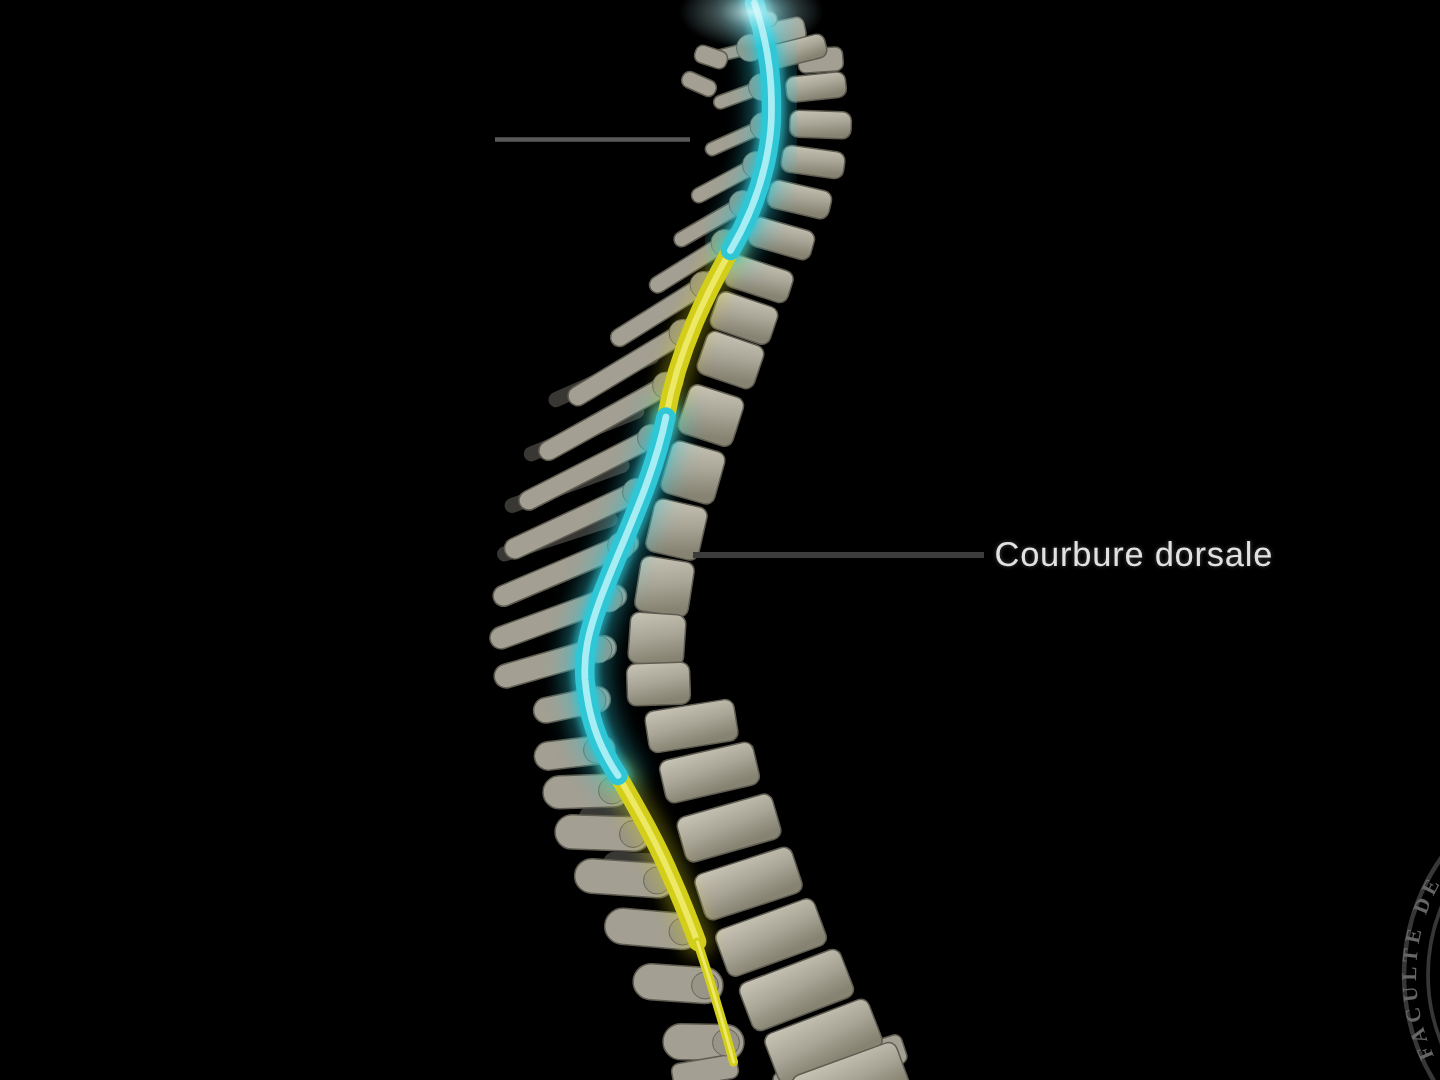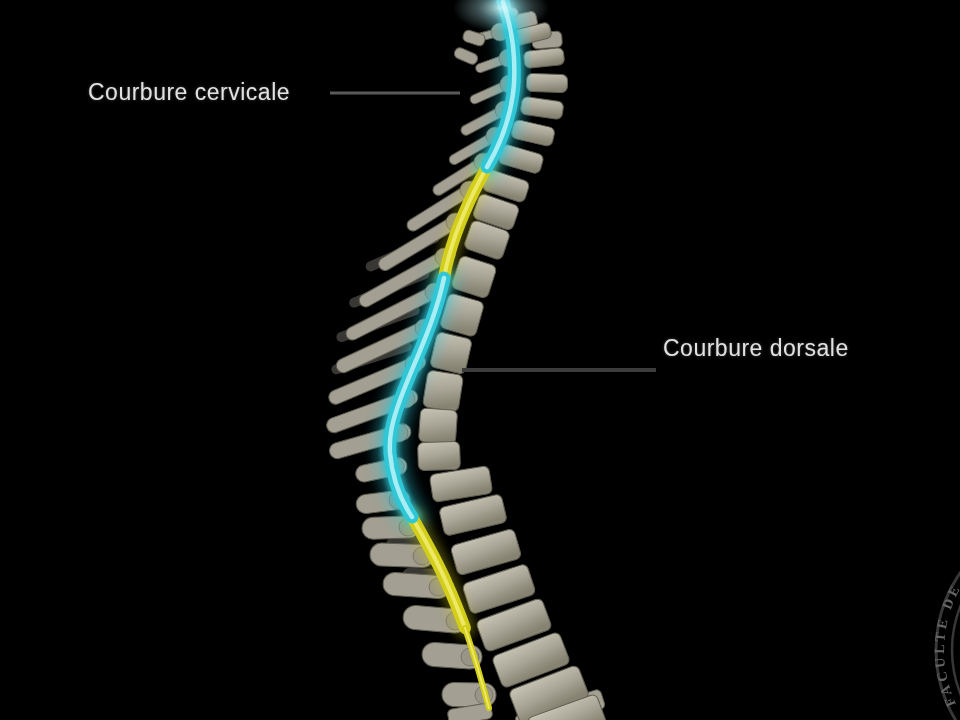--- a/index.html
+++ b/index.html
@@ -34,21 +34,21 @@
   .sealRing{fill:none;stroke:var(--seal-ring);}
   .sealText{fill:var(--seal-text);font-family:"Liberation Serif",serif;
             font-size:14px;letter-spacing:3.5px;font-weight:bold;}
 
   .label{
     position:absolute;color:var(--label-text,#e2e2e2);
     font-size:23px;letter-spacing:.5px;white-space:nowrap;
     text-shadow:0 0 3px rgba(220,220,220,.35);
   }
   #lblC{left:88px;top:79px;}
-  #lblD{left:663px;top:335px;}
+  #lblD{left:663px;top:356px;}
 </style>
 </head>
 <body>
 
 <div class="stage">
   <svg viewBox="0 0 960 720" width="960" height="720">
     <defs>
       <filter id="blur7" x="-60%" y="-60%" width="220%" height="220%">
         <feGaussianBlur stdDeviation="7"></feGaussianBlur>
       </filter>
@@ -186,15 +186,14 @@
 
     <g>
       <circle class="sealRing" cx="1071" cy="650" r="135" stroke-width="3"></circle>
       <circle class="sealRing" cx="1071" cy="650" r="119" stroke-width="2.5"></circle>
       <text class="sealText">
         <textPath href="#sealArc">FACULTE DE</textPath>
       </text>
     </g>
   </svg>
 
-  <div class="label" id="lblC">Courbure cervicale</div>
   <div class="label" id="lblD">Courbure dorsale</div>
 </div>
 
 </body></html>

